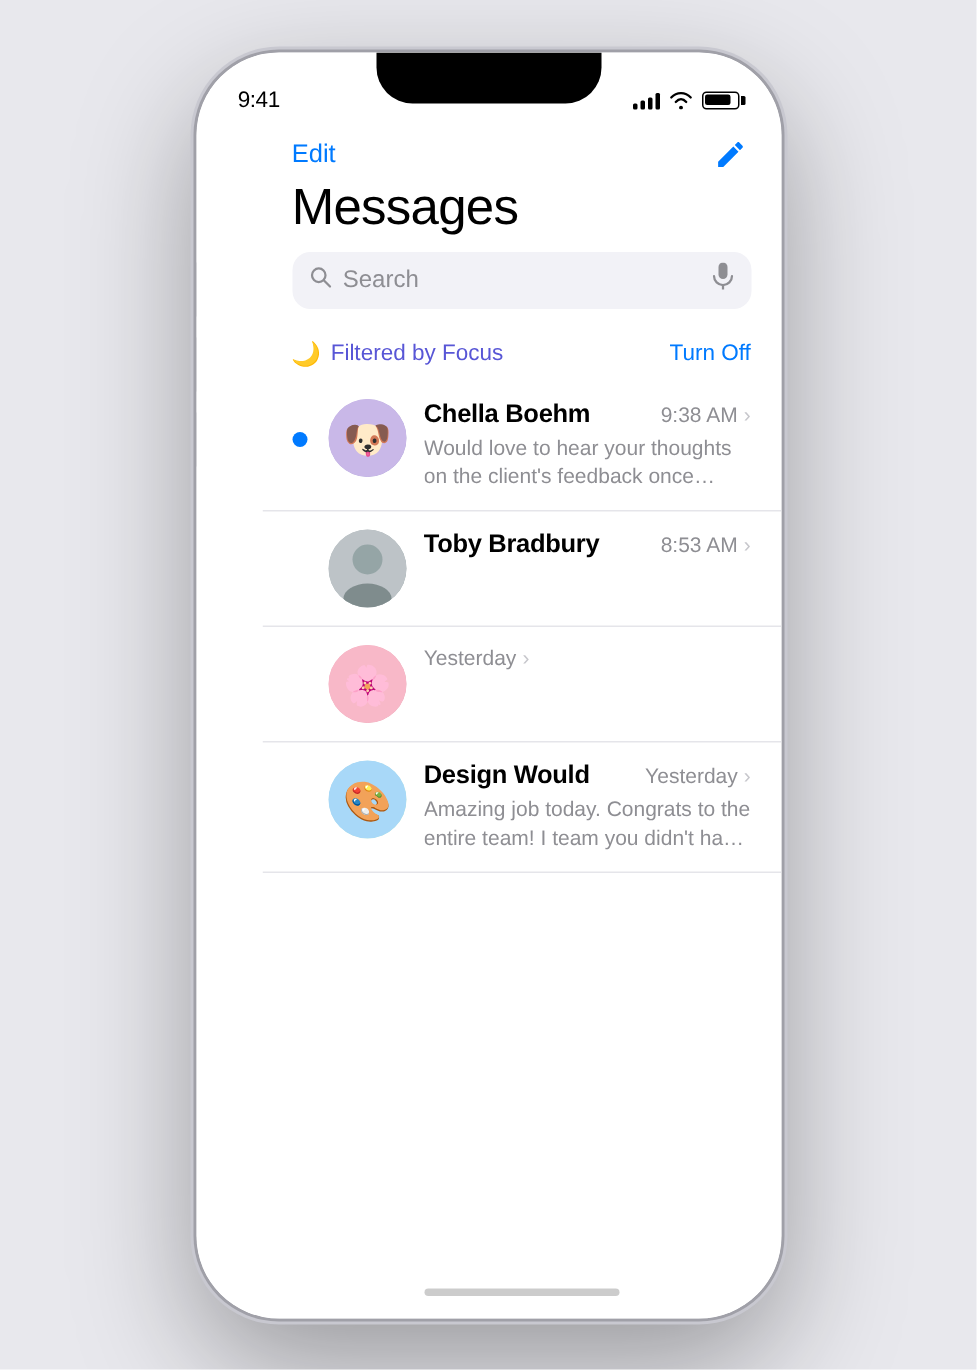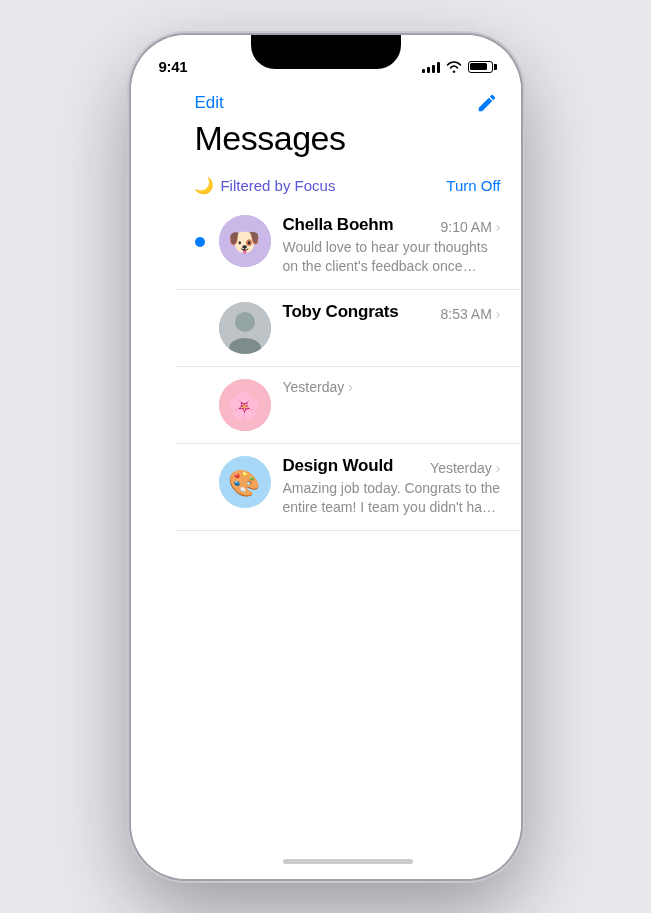--- a/index.html
+++ b/index.html
@@ -81,21 +81,21 @@
       display: flex;
       justify-content: space-between;
       align-items: center;
       position: relative;
       z-index: 5;
       flex-shrink: 0;
     }
 
     .status-time {
       font-size: 15px;
-      font-weight: 700;
+      font-weight: 400;
       color: #000;
       letter-spacing: -0.3px;
     }
 
     .status-icons {
       display: flex;
       align-items: center;
       gap: 6px;
     }
 
@@ -298,21 +298,21 @@
     .avatar-design { background: linear-gradient(135deg, #a8d8f8 0%, #b8e8d8 100%); }
 
     .message-content {
       flex: 1;
       min-width: 0;
     }
 
     .message-header {
       display: flex;
       justify-content: space-between;
-      align-items: flex-end;
+      align-items: center;
       margin-bottom: 3px;
     }
 
     .sender-name {
       font-size: 17px;
       font-weight: 600;
       color: #000;
       letter-spacing: -0.2px;
     }
 
@@ -402,20 +402,38 @@
         <span class="nav-edit">Edit</span>
         <div class="nav-compose">
           <svg class="compose-svg" viewBox="0 0 24 24" fill="none">
             <path d="M3 17.25V21h3.75L17.81 9.94l-3.75-3.75L3 17.25zM20.71 7.04c.39-.39.39-1.02 0-1.41l-2.34-2.34c-.39-.39-1.02-.39-1.41 0l-1.83 1.83 3.75 3.75 1.83-1.83z" fill="#007AFF"></path>
           </svg>
         </div>
       </div>
 
       <div class="page-title">Messages</div>
 
+      <div class="search-container">
+        <div class="search-bar">
+          <span class="search-icon-wrap">
+            <svg width="14" height="14" viewBox="0 0 14 14" fill="none">
+              <circle cx="5.5" cy="5.5" r="4.5" stroke="#8e8e93" stroke-width="1.5"></circle>
+              <path d="M9 9L13 13" stroke="#8e8e93" stroke-width="1.5" stroke-linecap="round"></path>
+            </svg>
+          </span>
+          <span class="search-placeholder">Search</span>
+          <span class="mic-icon">
+            <svg width="14" height="18" viewBox="0 0 14 18" fill="none">
+              <rect x="4" y="0" width="6" height="11" rx="3" fill="#8e8e93"></rect>
+              <path d="M1 9C1 12.3 3.7 15 7 15C10.3 15 13 12.3 13 9" stroke="#8e8e93" stroke-width="1.5" fill="none" stroke-linecap="round"></path>
+              <path d="M7 15V18" stroke="#8e8e93" stroke-width="1.5" stroke-linecap="round"></path>
+            </svg>
+          </span>
+        </div>
+      </div>
 
       <div class="focus-bar">
         <div class="focus-label">
           <span class="focus-moon">🌙</span>
           <span>Filtered by Focus</span>
         </div>
         <span class="turn-off-btn">Turn Off</span>
       </div>
 
       <div class="messages-list" id="messages-list">
@@ -427,39 +445,39 @@
             <div class="avatar avatar-chella">
               <svg viewBox="0 0 52 52" width="52" height="52">
                 <circle cx="26" cy="26" r="26" fill="#c9b8e8"></circle>
                 <text x="26" y="36" text-anchor="middle" font-size="26">🐶</text>
               </svg>
             </div>
             <div class="message-content">
               <div class="message-header">
                 <span class="sender-name">Chella Boehm</span>
                 <div class="message-meta">
-                  <span class="message-time">9:10 AM</span>
+                  <span class="message-time">9:38 AM</span>
                   <span class="chevron-icon">›</span>
                 </div>
               </div>
               <div class="message-preview">Would love to hear your thoughts on the client's feedback once you've finished th...</div>
             </div>
           </div>
           <div class="message-item">
             <div class="unread-dot-wrap"></div>
             <div class="avatar avatar-toby">
               <svg viewBox="0 0 52 52" width="52" height="52">
                 <circle cx="26" cy="26" r="26" fill="#bdc3c7"></circle>
                 <circle cx="26" cy="20" r="10" fill="#95a5a6"></circle>
                 <ellipse cx="26" cy="46" rx="16" ry="10" fill="#7f8c8d"></ellipse>
               </svg>
             </div>
             <div class="message-content">
               <div class="message-header">
-                <span class="sender-name">Toby Congrats</span>
+                <span class="sender-name">Toby Bradbury</span>
                 <div class="message-meta">
                   <span class="message-time">8:53 AM</span>
                   <span class="chevron-icon">›</span>
                 </div>
               </div>
             </div>
           </div>
           <div class="message-item">
             <div class="unread-dot-wrap"></div>
             <div class="avatar avatar-jenna">

